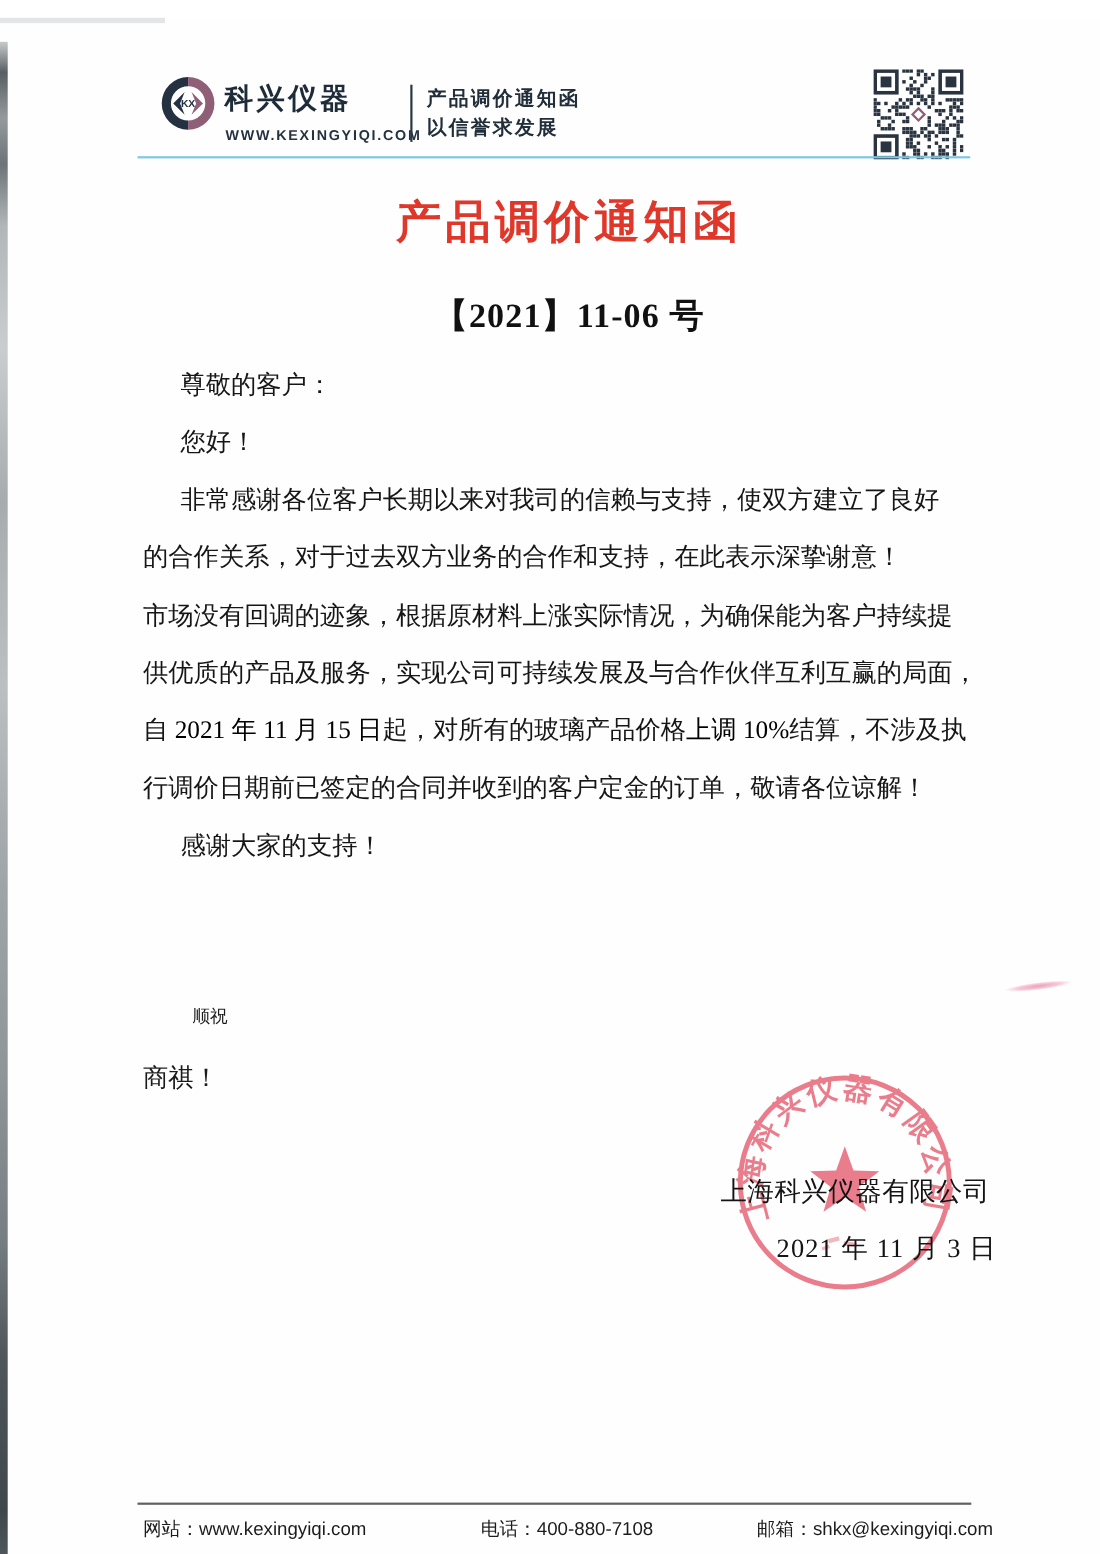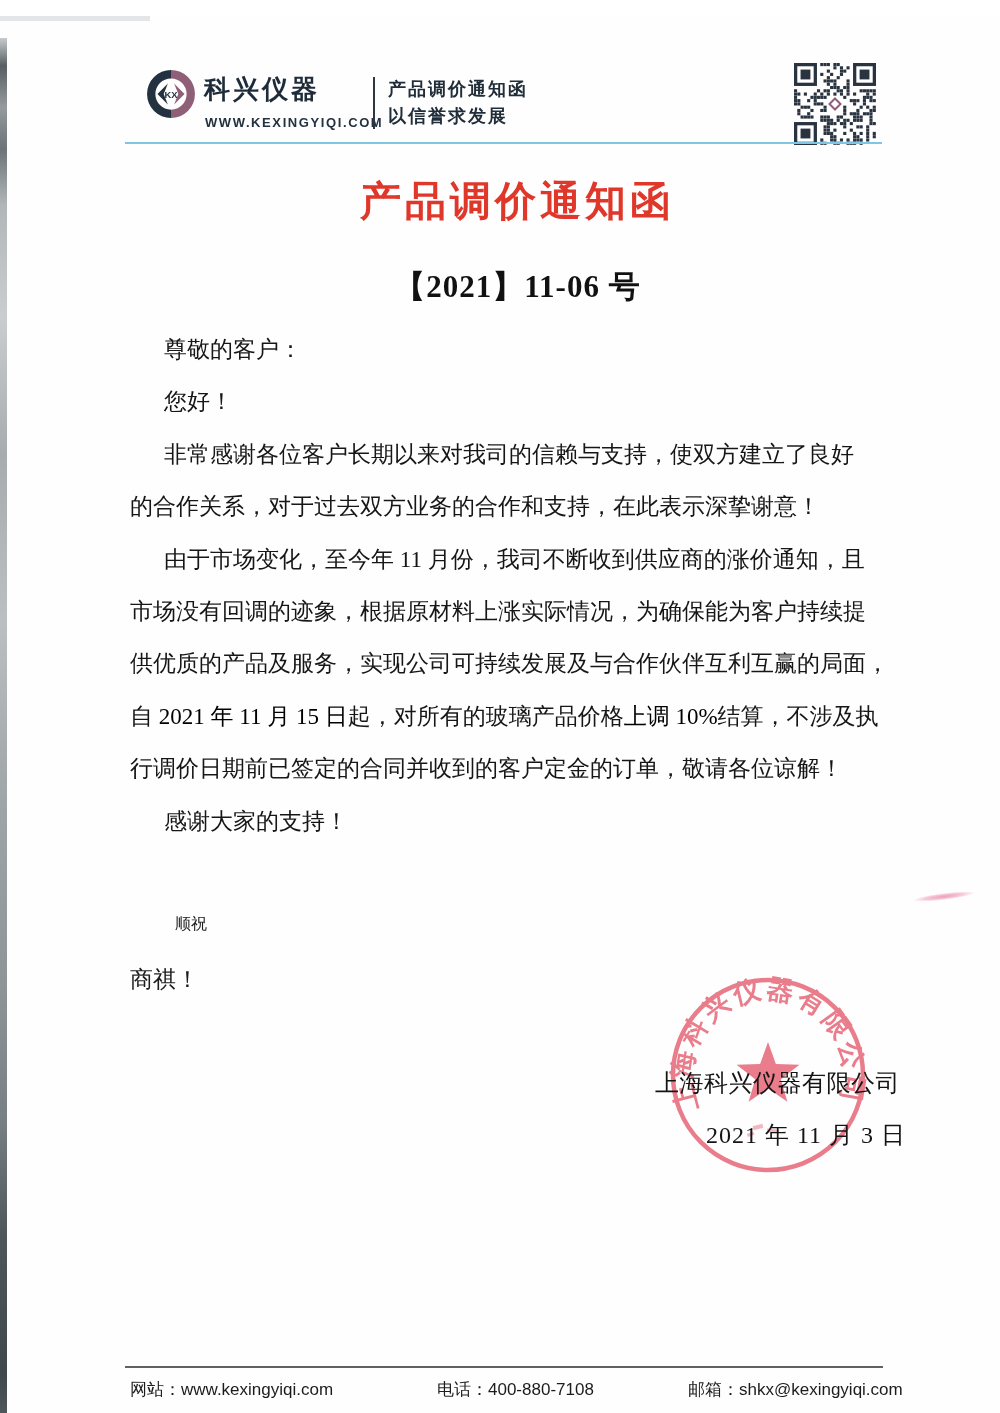--- a/index.html
+++ b/index.html
@@ -296,21 +296,20 @@
   <div class="header-rule"></div>
 
   <div class="title">产品调价通知函</div>
   <div class="doc-number">【2021】11-06 号</div>
 
   <div class="body-text">
     <div class="line ind">尊敬的客户：</div>
     <div class="line ind">您好！</div>
     <div class="line ind">非常感谢各位客户长期以来对我司的信赖与支持，使双方建立了良好</div>
     <div class="line">的合作关系，对于过去双方业务的合作和支持，在此表示深挚谢意！</div>
-    <div class="line ind">由于市场变化，至今年 11 月份，我司不断收到供应商的涨价通知，且</div>
     <div class="line">市场没有回调的迹象，根据原材料上涨实际情况，为确保能为客户持续提</div>
     <div class="line">供优质的产品及服务，实现公司可持续发展及与合作伙伴互利互赢的局面，</div>
     <div class="line"><span>自 </span><span class="red">2021 年 11 月 15 日</span><span>起，对所有的玻璃产品价格</span><span class="red">上调 10%</span><span>结算，不涉及执</span></div>
     <div class="line">行调价日期前已签定的合同并收到的客户定金的订单，敬请各位谅解！</div>
     <div class="line ind">感谢大家的支持！</div>
   </div>
 
   <div class="closing-1">顺祝</div>
   <div class="closing-2">商祺！</div>
 

